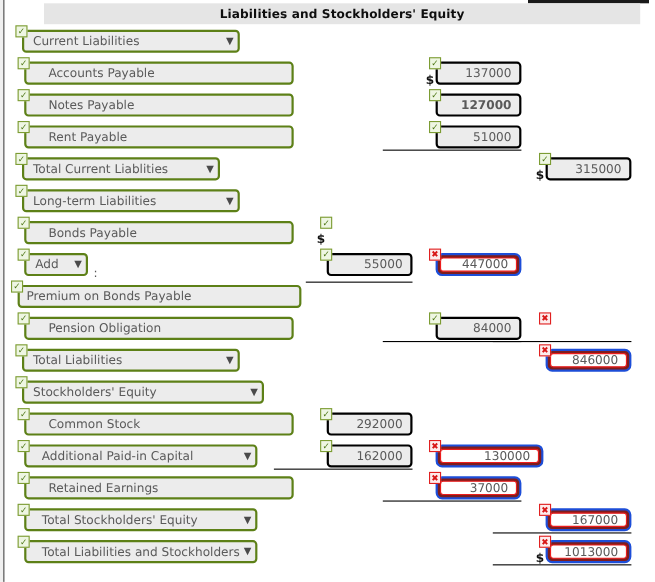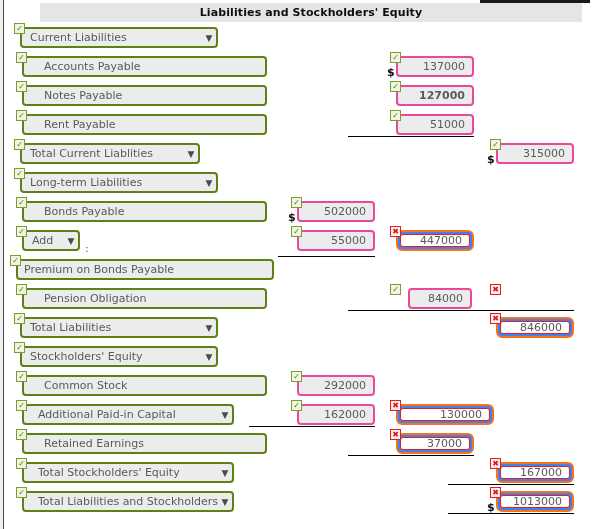--- a/index.html
+++ b/index.html
@@ -57,28 +57,28 @@
     width:14px;text-align:center;color:#4a4a4a;font-size:9px;
   }
   .lbl-select .txt{padding-left:8px;}
   .lbl-item .txt{padding-left:20px;}
   .lbl-sub .txt{padding-left:14px;}
   .lbl-flat .txt{padding-left:6px;}
 
   
   .num{
     position:absolute;box-sizing:border-box;height:21px;
-    border:2px solid #ec4899;border-radius:4px;
+    border:2px solid #000000;border-radius:4px;
     background:#ececec;
     display:flex;align-items:center;justify-content:flex-end;
   }
   .num span{padding-right:7px;font-size:11px;color:#5a5a5a;white-space:nowrap;}
 
   .num.bad{
-    border:2px solid #f97316;border-radius:6px;background:#3b82f6;
+    border:2px solid #1d4ed8;border-radius:6px;background:#7f1d1d;
     padding:2px;
   }
   .num.bad > .inner{
     flex:1;height:100%;box-sizing:border-box;
     border:1px solid #ec1c1c;border-radius:3px;background:#ffffff;
     display:flex;align-items:center;justify-content:flex-end;
   }
   .num.bad .inner span{padding-right:7px;color:#5a5a5a;}
 
   .dollar{
@@ -157,23 +157,20 @@
           <div class="txt">Long-term Liabilities</div>
           <div class="caret">▼</div>
         </div>
       </div>
       <div class="row">
         <div class="badge ok" style="left: 16px; top: 1px;">✓</div>
         <div class="field lbl-item" style="left: 22px; width: 245px; top: 5px;">
           <div class="txt">Bonds Payable</div>
         </div>
         <div class="badge ok" style="left: 291px; top: 1px;">✓</div>
-        <div class="num" style="left: 297px; width: 78px; top: 5px;">
-          <span>502000</span>
-        </div>
         <div class="dollar" style="left: 288px; top: 16px;">$</div>
       </div>
       <div class="row">
         <div class="badge ok" style="left: 16px; top: 1px;">✓</div>
         <div class="field lbl-flat" style="left: 22px; width: 58px; top: 5px;">
           <div class="txt" style="padding-left: 8px;">Add</div>
           <div class="caret">▼</div>
         </div>
         <span class="addcolon" style="position: absolute; left: 83px; top: 17px;">:</span>
         <div class="badge ok" style="left: 291px; top: 1px;">✓</div>
@@ -193,21 +190,21 @@
           <div class="txt">Premium on Bonds Payable</div>
         </div>
         <div class="rule" style="left: 278px; width: 97px; top: 2px;"></div>
       </div>
       <div class="row">
         <div class="badge ok" style="left: 16px; top: 1px;">✓</div>
         <div class="field lbl-item" style="left: 22px; width: 245px; top: 5px;">
           <div class="txt">Pension Obligation</div>
         </div>
         <div class="badge ok" style="left: 390px; top: 1px;">✓</div>
-        <div class="num" style="left: 408px; width: 64px; top: 5px;">
+        <div class="num" style="left: 396px; width: 78px; top: 5px;">
           <span>84000</span>
         </div>
         <div class="rule" style="left: 348px; width: 126px; top: 27px;"></div>
         <div class="badge err" style="left: 490px; top: 1px;">✖</div>
         <div class="rule" style="left: 448px; width: 126px; top: 27px;"></div>
       </div>
       <div class="row">
         <div class="badge ok" style="left: 14px; top: 1px;">✓</div>
         <div class="field lbl-select" style="left: 20px; width: 198px; top: 5px;">
           <div class="txt">Total Liabilities</div>
@@ -215,21 +212,21 @@
         </div>
         <div class="badge err" style="left: 490px; top: 1px;">✖</div>
         <div class="num bad" style="left: 496px; width: 78px; top: 5px;">
           <div class="inner">
             <span>846000</span>
           </div>
         </div>
       </div>
       <div class="row">
         <div class="badge ok" style="left: 14px; top: 1px;">✓</div>
-        <div class="field lbl-select" style="left: 20px; width: 198px; top: 5px;">
+        <div class="field lbl-select" style="left: 20px; width: 220px; top: 5px;">
           <div class="txt">Stockholders' Equity</div>
           <div class="caret">▼</div>
         </div>
       </div>
       <div class="row">
         <div class="badge ok" style="left: 16px; top: 1px;">✓</div>
         <div class="field lbl-item" style="left: 22px; width: 245px; top: 5px;">
           <div class="txt">Common Stock</div>
         </div>
         <div class="badge ok" style="left: 291px; top: 1px;">✓</div>

